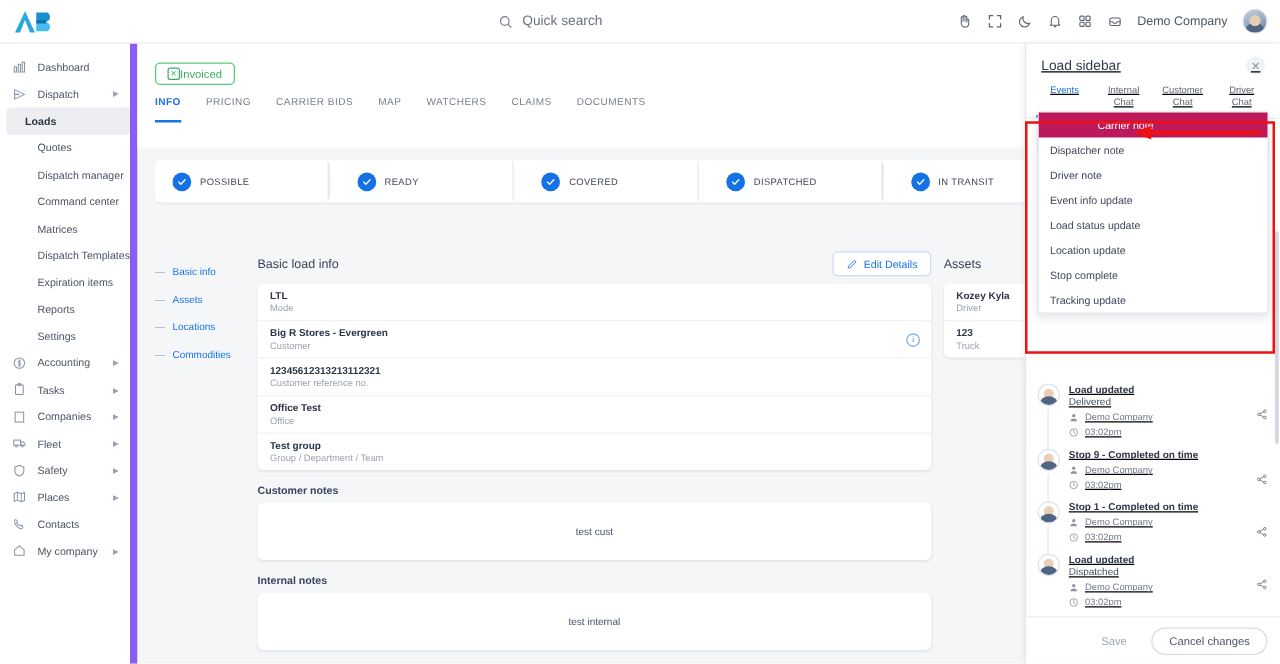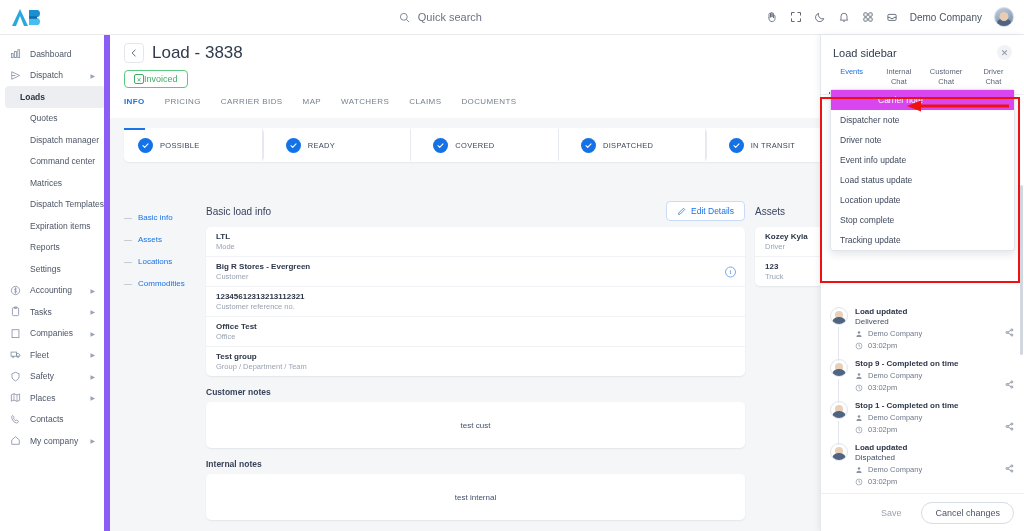--- a/index.html
+++ b/index.html
@@ -85,21 +85,21 @@
     margin-top: 7px; display: inline-flex; align-items: center; gap: 0;
     border: 1px solid #59c97f; color: #3cae64; border-radius: 4px;
     padding: 3px 9px; font-size: 9px; background: #fff; cursor: pointer;
   }
   .badge-invoiced .bic {
     width: 10px; height: 10px; border: 1.2px solid #3cae64; border-radius: 2px;
     display:flex; align-items:center; justify-content:center; font-size:6px;
   }
   .tabs { display: flex; gap: 20px; margin-top: 9px; }
   .tab {
-    font-size: 8px; color: #76808f; letter-spacing: .4px; padding-bottom: 22px;
+    font-size: 8px; color: #76808f; letter-spacing: .4px; padding-bottom: 10px;
     cursor: pointer; border-bottom: 2px solid transparent;
   }
   .tab.active { color: #1a73e8; border-bottom-color: #1a73e8; font-weight: 600; }
 
   .head-right {
     position: absolute; right: 14px; top: 8px; display: flex;
     flex-direction: column; align-items: flex-end; gap: 9px;
   }
   .btn-outline {
     border: 1px solid #e3e7ec; background: #fff; border-radius: 4px;
@@ -189,20 +189,21 @@
     background: #fff; border-radius: 5px; height: 46px; display: flex;
     align-items: center; justify-content: center; font-size: 8px; color: #45506a;
     box-shadow: 0 1px 2px rgba(20,30,50,.07);
   }
 
   
   .load-sidebar {
     position: absolute; top: 35px; right: 0; width: 204px; height: 496px;
     background: #fff; border-left: 1px solid #e4e8ed; z-index: 30;
     box-shadow: -2px 0 6px rgba(20,30,50,.06);
+    text-decoration: underline;
   }
   .ls-head {
     display: flex; align-items: center; justify-content: space-between;
     padding: 10px 12px 0 12px;
   }
   .ls-title { font-size: 11px; color: #2f3b4d; }
   .ls-close {
     width: 15px; height: 15px; border-radius: 50%; background: #f0f2f5;
     display: flex; align-items: center; justify-content: center; color: #8a92a2;
     font-size: 9px; cursor: pointer;
@@ -230,21 +231,21 @@
   .field .caret-dn { margin-left: auto; color: #5b6577; font-size: 8px; }
 
   .dropdown {
     position: absolute; left: 9px; right: 9px; top: 54px;
     background: #fff; border: 1px solid #e2e6ec; border-radius: 3px;
     box-shadow: 0 3px 8px rgba(20,30,50,.12); z-index: 40;
   }
   .opt {
     font-size: 8.5px; color: #3d475a; padding: 5px 9px; cursor: pointer;
   }
-  .opt.sel { background: #d946ef; color: #fff; padding-left: 47px; }
+  .opt.sel { background: #be185d; color: #fff; padding-left: 47px; }
 
   .events { padding: 4px 9px 0 9px; position: relative; }
   .event { display: flex; gap: 7px; padding-bottom: 9px; position: relative; }
   .ev-av {
     width: 18px; height: 18px; border-radius: 50%; flex: 0 0 18px; overflow:hidden;
     background: linear-gradient(160deg,#cdd8e5 0%, #93a6bd 60%, #6d melhor 100%);
     position: relative; border: 1px solid #e0e5ec;
   }
   .ev-av i {
     position:absolute; left:50%; top:3px; width:8px; height:8px; border-radius:50%;
@@ -486,28 +487,20 @@
           </span>
           <span class="nlabel">My company</span>
           <span class="caret">▶</span>
         </div>
       </div>
   </div>
 
   <div class="main">
 
     <div class="main-head">
-      <div class="title-row">
-        <div class="back-btn">
-          <svg width="10" height="10" viewBox="0 0 16 16">
-              <path d="M10 3 L5 8 L10 13" fill="none" stroke="#51596a" stroke-width="1.4" stroke-linecap="round" stroke-linejoin="round"></path>
-            </svg>
-        </div>
-        <div class="page-title">Load - 3838</div>
-      </div>
 
       <div class="badge-invoiced">
         <span class="bic">✕</span>
         <span>Invoiced</span>
       </div>
 
       <div class="tabs" id="tabs">
           <div class="tab active">INFO</div>
           <div class="tab">PRICING</div>
           <div class="tab">CARRIER BIDS</div>

